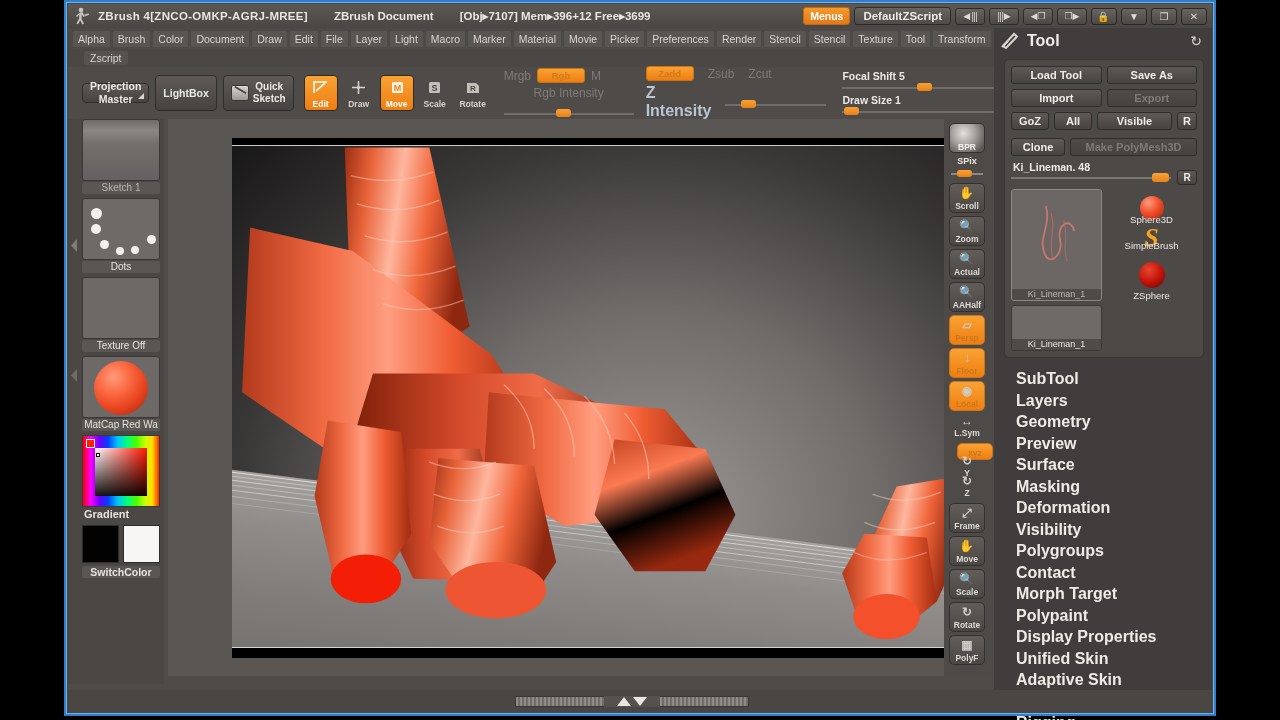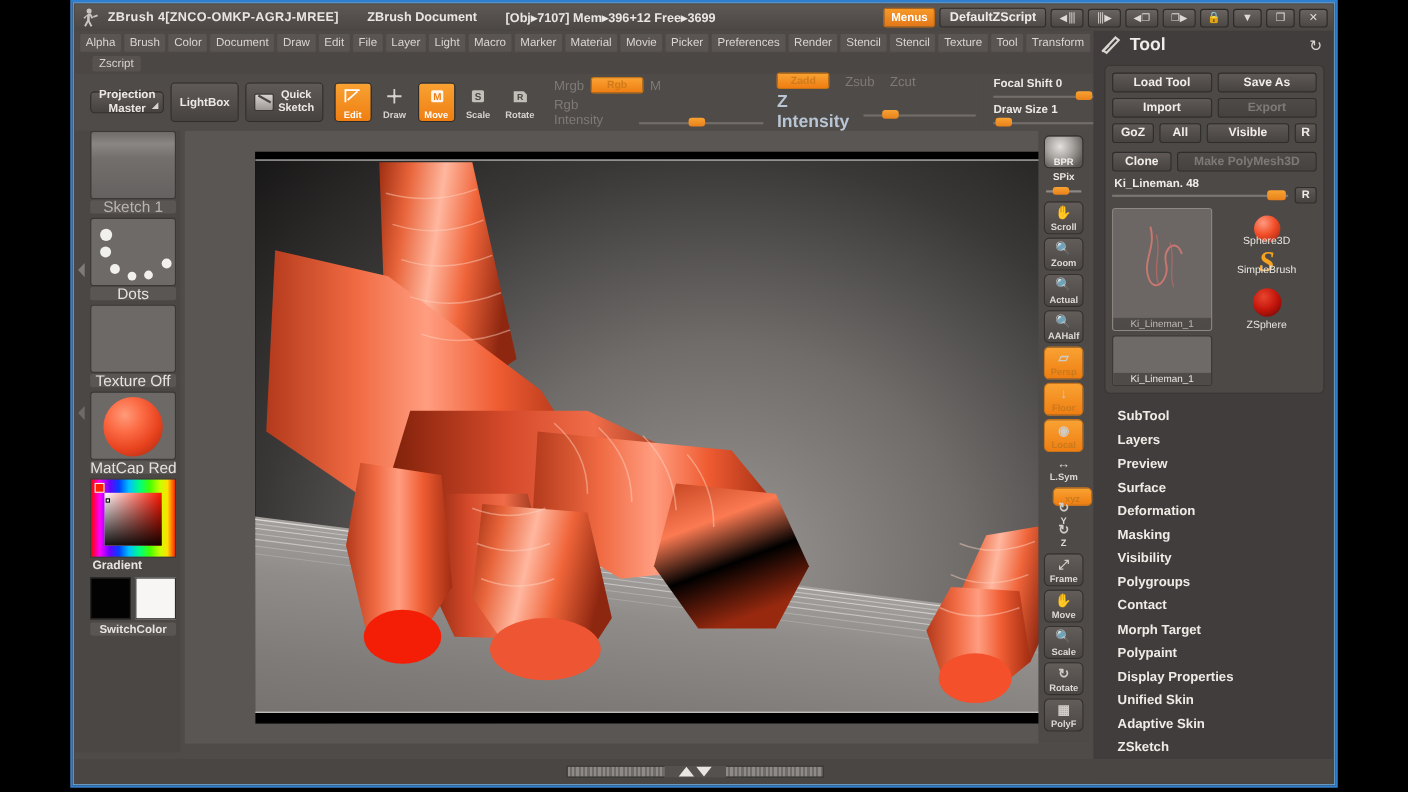--- a/index.html
+++ b/index.html
@@ -142,21 +142,21 @@
   .leftshelf {
     position:absolute; left:14px; top:115px; width:82px; bottom:28px;
     background:#4b4744;
   }
   .shelf-cell { width:78px; margin: 0 0 4px 0; }
   .shelf-thumb {
     width:78px; height:62px; border:1px solid #3a3836; border-radius:3px;
     background:#6a6663; position:relative; overflow:hidden;
   }
   .shelf-cap {
-    width:78px; text-align:center; font-size:14px; color:#b9b4af;
+    width:78px; text-align:center; font-size:10px; color:#b9b4af;
     background:#5a5653; border-radius:2px; margin-top:1px; line-height:12px;
     white-space:nowrap; overflow:hidden;
   }
   .shelf-cap.bright { color:#e7e3de; }
 
   
   .th-sketch { background: linear-gradient(180deg,#6f6b68 0%, #8a8683 18%, #736f6c 40%, #656160 100%); }
   .th-plain { background:#6d6966; }
   .th-dots { background:#6e6a67; }
   .dot { position:absolute; background:#f2f0ed; border-radius:50%; }
@@ -273,21 +273,21 @@
   .tool-cap.dim { color:#bdb8b3; }
   .tool-cell-lbl { position:absolute; left:0; right:0; bottom:0; text-align:center; font-size:9.5px; color:#eae7e3; }
   .t-sphere3d { position:absolute; left:50%; top:7px; transform:translateX(-50%); width:24px;height:24px;border-radius:50%;
      background: radial-gradient(circle at 35% 28%, #ff9a80 0%, #f2502a 45%, #9e1d0b 100%); }
   .t-zsphere { position:absolute; left:50%; top:7px; transform:translateX(-50%); width:26px;height:26px;border-radius:50%;
      background: radial-gradient(circle at 38% 30%, #e8452f 0%, #c3150b 50%, #5e0603 100%); }
   .t-simple { position:absolute; left:50%; top:4px; transform:translateX(-50%); font-size:26px; font-weight:bold; color:#f7a21e; font-family:"Liberation Serif",serif; font-style:italic;}
   .t-scribble { position:absolute; inset:0; }
 
   .subpal { margin-top:10px; padding-left:22px; }
-  .subpal-item { color:#efece8; font-size:12px; font-weight:bold; line-height:21.5px; }
+  .subpal-item { color:#efece8; font-size:16px; font-weight:bold; line-height:21.5px; }
 
   
   .botbar { position:absolute; left:0; right:0; bottom:0; height:22px; background:#4a4644; }
   .hscroll {
     position:absolute; left:447px; bottom:5px; width:234px; height:11px;
     background: repeating-linear-gradient(90deg,#8e8a86 0 2px, #6f6b68 2px 4px);
     border:1px solid #3a3835;
   }
   .hscroll .thumb {
     position:absolute; left:50%; transform:translateX(-50%); top:-1px; width:56px; height:11px;
@@ -422,21 +422,21 @@
               <span>Rotate</span>
             </div>
           </div>
 
       <div style="display:flex; flex-direction:column; gap:3px; margin-left:8px;">
         <div style="display:flex; align-items:center; gap:6px;">
           <span class="dim-lbl">Mrgb</span>
           <span class="pill">Rgb</span>
           <span class="dim-lbl">M</span>
         </div>
-        <div style="display:flex; align-items:flex-end; gap:16px;">
+        <div style="display:flex; align-items:center; gap:5px;flex-direction:column;">
           <span class="dim-lbl">Rgb Intensity</span>
           <span class="slider-wrap">
             <i class="slider-track"></i>
                 <i class="slider-knob" style="left:40%"></i>
           </span>
         </div>
       </div>
 
       <div style="display:flex; flex-direction:column; gap:3px; margin-left:6px;">
         <div style="display:flex; align-items:center; gap:14px;">
@@ -448,21 +448,21 @@
           <span class="lit-lbl" style="color:#b8c5d4">Z Intensity</span>
           <span class="slider-wrap" style="width:110px">
             <i class="slider-track"></i>
                 <i class="slider-knob" style="left:16%"></i>
           </span>
         </div>
       </div>
 
       <div class="stack2" style="margin-left:10px;">
         <div style="display:flex;align-items:center;gap:6px;">
-          <span class="slider-lbl">Focal Shift 0</span>
+          <span class="slider-lbl">Focal Shift 5</span>
         </div>
         <span class="slider-wrap" style="width:155px;margin-top:-7px">
           <i class="slider-track"></i>
               <i class="slider-knob" style="left:48%"></i>
         </span>
         <div style="display:flex;align-items:center;gap:6px;margin-top:-2px;">
           <span class="slider-lbl">Draw Size 1</span>
         </div>
         <span class="slider-wrap" style="width:155px;margin-top:-7px">
           <i class="slider-track"></i>
@@ -750,24 +750,25 @@
           </div>
           <div class="tool-cell blank" style="height:46px;">
             <span class="tool-cap">Ki_Lineman_1</span>
           </div>
         </div>
       </div>
 
       <div class="subpal" id="subpal">
             <div class="subpal-item">SubTool</div>
             <div class="subpal-item">Layers</div>
+            <div class="subpal-item">Geometry</div>
             <div class="subpal-item">Preview</div>
             <div class="subpal-item">Surface</div>
+            <div class="subpal-item">Masking</div>
             <div class="subpal-item">Deformation</div>
-            <div class="subpal-item">Masking</div>
             <div class="subpal-item">Visibility</div>
             <div class="subpal-item">Polygroups</div>
             <div class="subpal-item">Contact</div>
             <div class="subpal-item">Morph Target</div>
             <div class="subpal-item">Polypaint</div>
             <div class="subpal-item">Display Properties</div>
             <div class="subpal-item">Unified Skin</div>
             <div class="subpal-item">Adaptive Skin</div>
             <div class="subpal-item">ZSketch</div>
             <div class="subpal-item">Rigging</div>

